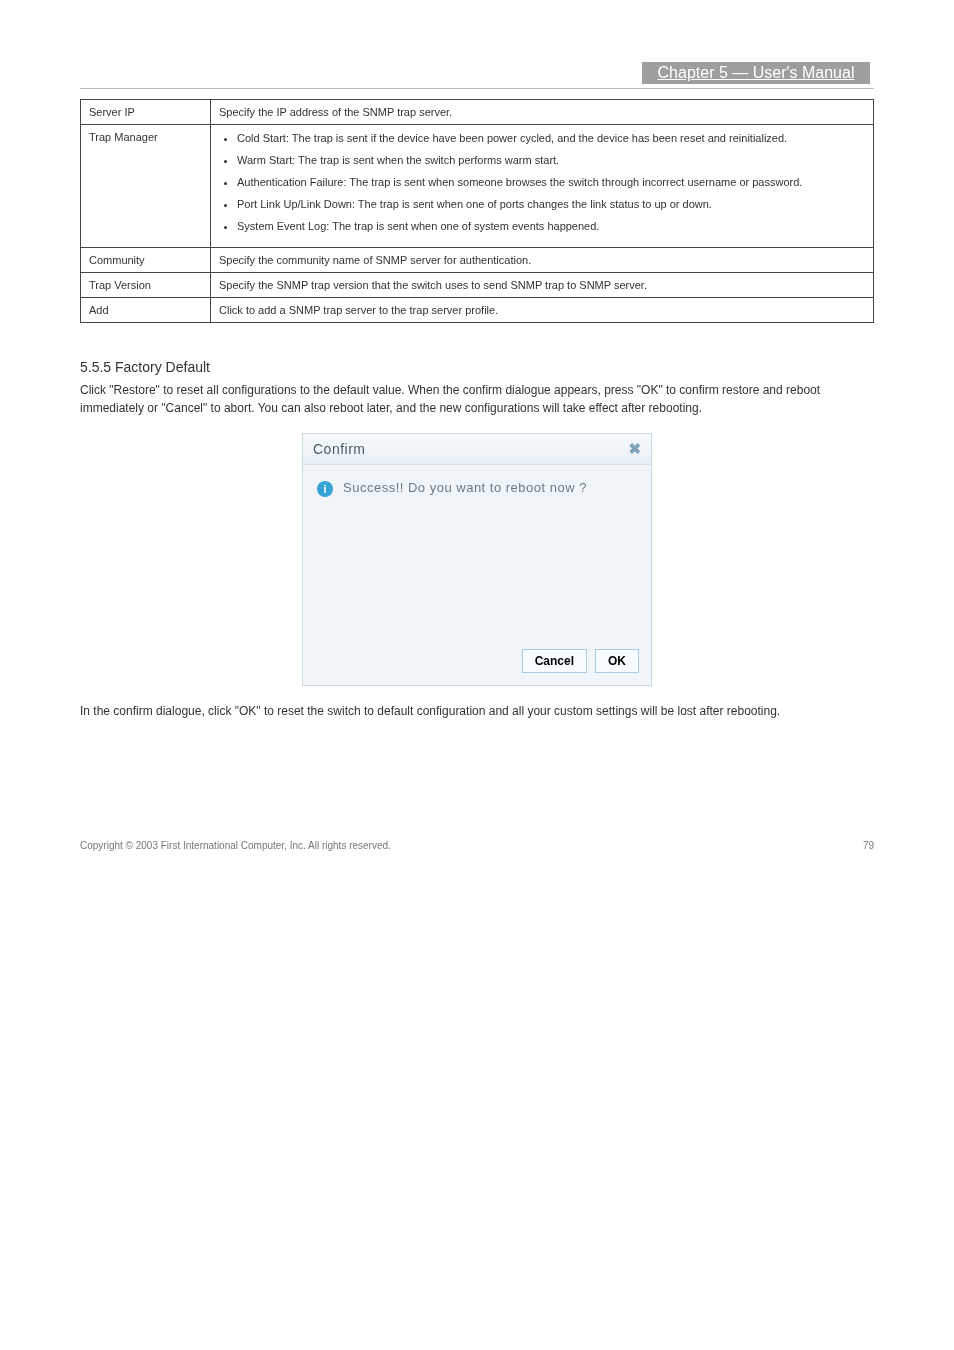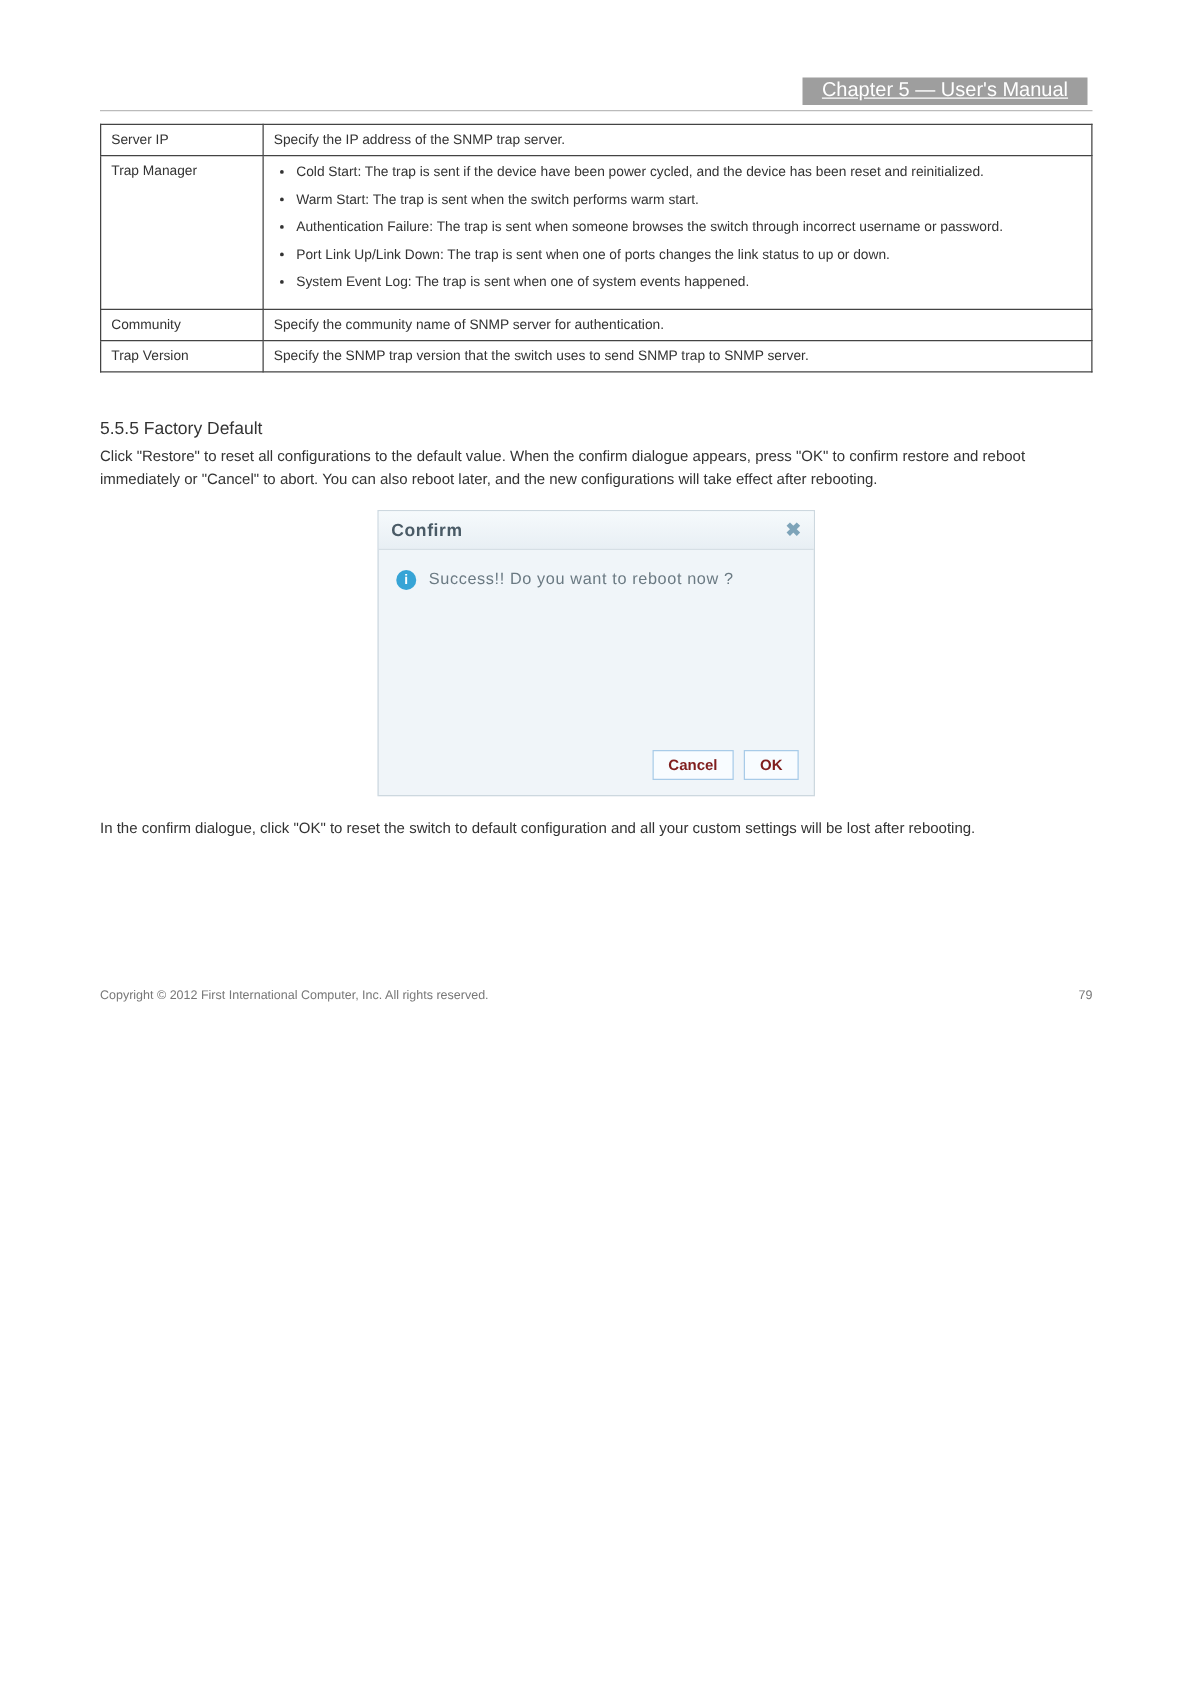--- a/index.html
+++ b/index.html
@@ -119,21 +119,21 @@
   .dlg-titlebar {
     display: flex;
     align-items: center;
     justify-content: space-between;
     padding: 6px 10px;
     border-bottom: 1px solid #d6dfe5;
     background: linear-gradient(#f6fafc, #e8eff4);
   }
   .dlg-title {
     font-size: 14px;
-    font-weight: bold;
+    font-weight: normal;
     color: #4a5b66;
     letter-spacing: 0.5px;
   }
   .dlg-close {
     color: #7ea4b9;
     font-weight: bold;
     font-size: 15px;
     cursor: pointer;
   }
   .dlg-body {
@@ -165,25 +165,26 @@
   }
   .dlg-buttons {
     display: flex;
     justify-content: flex-end;
     gap: 8px;
     padding: 10px 12px 12px 12px;
   }
   .dlg-btn {
     background: #f8fcff;
     border: 1px solid #a8cbe8;
-    color: #7f1d1d;
+    color: #000000;
     font-size: 12px;
     font-weight: bold;
     padding: 4px 12px;
     cursor: pointer;
+    margin-top: 24px;
   }
 </style>
 </head>
 <body>
 
 <div class="page">
   <div class="header-bar">Chapter 5 — User's Manual</div>
   <hr class="header-line">
 
   <table class="spec">
@@ -204,20 +205,24 @@
           </ul>
         </td>
       </tr>
       <tr>
         <td class="label">Community</td>
         <td>Specify the community name of SNMP server for authentication.</td>
       </tr>
       <tr>
         <td class="label">Trap Version</td>
         <td>Specify the SNMP trap version that the switch uses to send SNMP trap to SNMP server.</td>
+      </tr>
+      <tr>
+        <td class="label">Add</td>
+        <td>Click to add a SNMP trap server to the trap server profile.</td>
       </tr>
     </tbody>
   </table>
 
   <div class="section-heading">5.5.5 Factory Default</div>
   <p class="body-text">Click "Restore" to reset all configurations to the default value. When the confirm dialogue appears, press "OK" to confirm restore and reboot immediately or "Cancel" to abort. You can also reboot later, and the new configurations will take effect after rebooting.</p>
 
 
   <div class="img-wrap">
     <div class="dlg">
@@ -232,16 +237,16 @@
       <div class="dlg-buttons">
         <button class="dlg-btn">Cancel</button>
         <button class="dlg-btn">OK</button>
       </div>
     </div>
   </div>
 
   <p class="body-text">In the confirm dialogue, click "OK" to reset the switch to default configuration and all your custom settings will be lost after rebooting.</p>
 
   <div style="margin-top:120px; display:flex; justify-content:space-between; font-size:10px; color:#777;">
-    <span>Copyright © 2012 First International Computer, Inc. All rights reserved.</span>
+    <span>Copyright © 2003 First International Computer, Inc. All rights reserved.</span>
     <span>79</span>
   </div>
 </div>
 
 </body></html>

